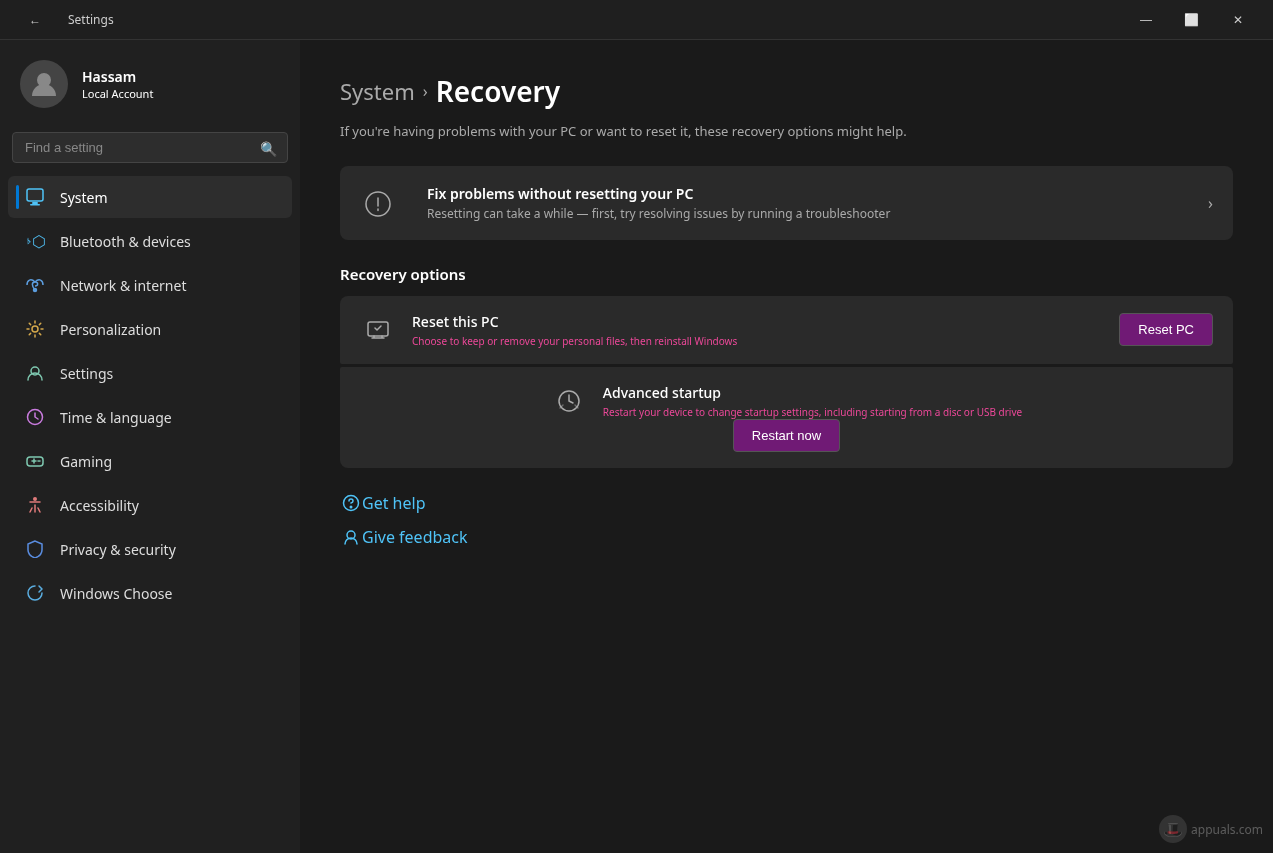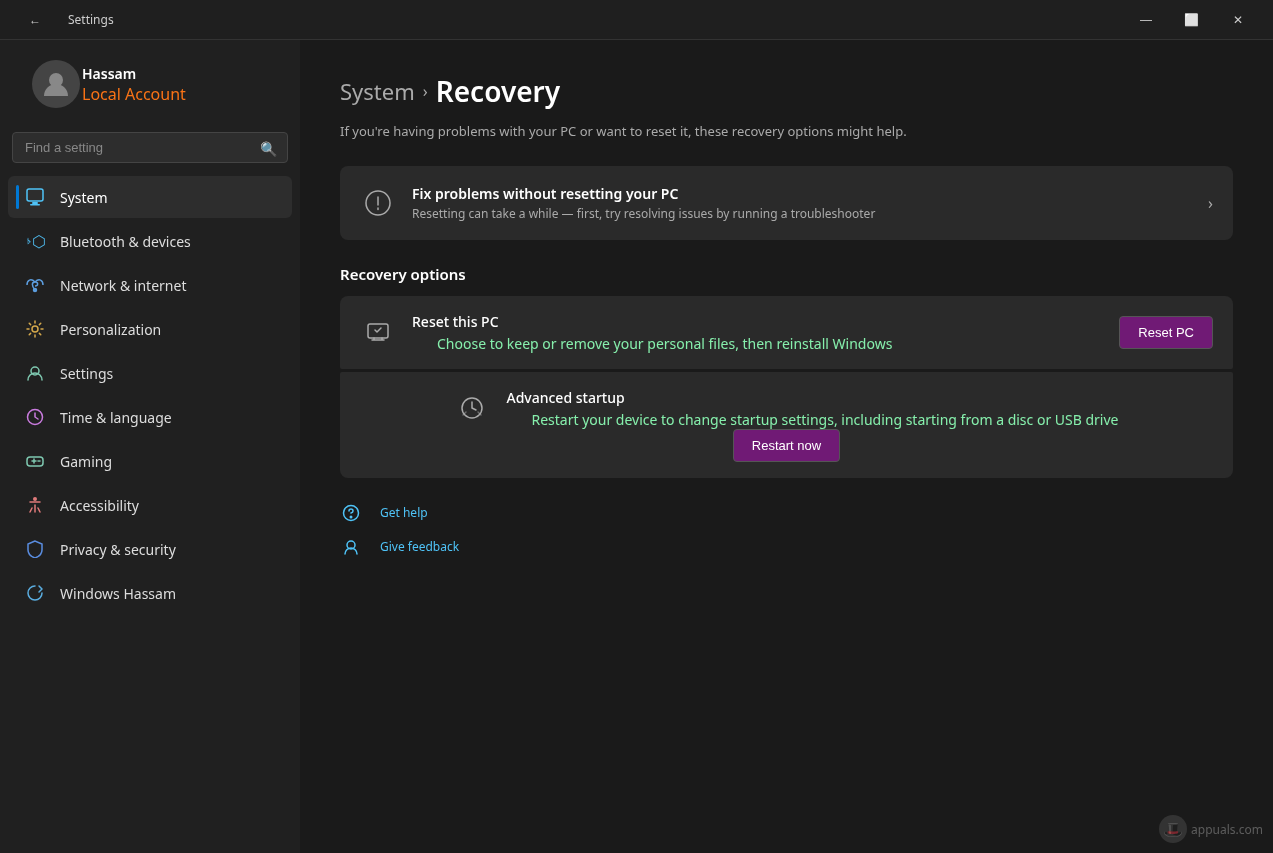--- a/index.html
+++ b/index.html
@@ -61,37 +61,37 @@
       background: #202020;
       display: flex;
       flex-direction: column;
       padding: 8px 0;
       overflow-y: auto;
       flex-shrink: 0;
     }
     .user-section {
       display: flex;
       align-items: center;
-      gap: 2px;
-      padding: 12px 16px 16px 32px;
+      gap: 14px;
+      padding: 12px 16px 16px 20px;
     }
     .user-avatar {
       width: 48px;
       height: 48px;
       border-radius: 50%;
       background: #444;
       display: flex;
       align-items: center;
       justify-content: center;
       flex-shrink: 0;
     }
     .user-avatar svg { width: 32px; height: 32px; }
     .user-info { display: flex; flex-direction: column; }
     .user-name { font-size: 14px; font-weight: 600; color: #fff; }
-    .user-type { font-size: 16px; color: #f97316; }
+    .user-type { font-size: 11px; color: #ffffff; }
 
     .search-box {
       margin: 8px 12px 12px 12px;
       position: relative;
     }
     .search-input {
       width: 100%;
       background: #2d2d2d;
       border: 1px solid #444;
       border-radius: 4px;
@@ -185,22 +185,22 @@
       border-radius: 8px;
       padding: 18px 20px;
       display: flex;
       align-items: center;
       justify-content: space-between;
       cursor: pointer;
       margin-bottom: 24px;
     }
     .fix-card-left {
       display: flex;
-      align-items: center;
-      gap: 16px;
+      align-items: flex-end;
+      gap: 31px;
     }
     .fix-icon {
       width: 36px;
       height: 36px;
       display: flex;
       align-items: center;
       justify-content: center;
       color: #ccc;
     }
     .fix-texts { display: flex; flex-direction: column; gap: 2px; }
@@ -235,21 +235,21 @@
     .option-icon {
       width: 36px;
       height: 36px;
       display: flex;
       align-items: center;
       justify-content: center;
       color: #ccc;
     }
     .option-texts { display: flex; flex-direction: column; gap: 3px; }
     .option-title { font-size: 14px; font-weight: 500; color: #fff; }
-    .option-desc { font-size: 14px; color: #86efac; margin-left: 25px; }
+    .option-desc { font-size: 10px; color: #ec4899; }
 
     .action-btn {
       background: #701a75;
       border: 1px solid #555;
       border-radius: 4px;
       color: #fff;
       padding: 8px 18px;
       font-size: 13px;
       cursor: pointer;
       white-space: nowrap;
@@ -258,23 +258,23 @@
     
     .help-section {
       margin-top: 24px;
       display: flex;
       flex-direction: column;
       gap: 12px;
     }
     .help-link {
       display: flex;
       align-items: center;
-      gap: 18px;
+      gap: 0;
       color: #4fc3f7;
-      font-size: 12px;
+      font-size: 16px;
       cursor: pointer;
       text-decoration: none;
     }
     .help-link-icon {
       width: 22px;
       height: 22px;
       display: flex;
       align-items: center;
       justify-content: center;
       color: #4fc3f7;
@@ -447,21 +447,21 @@
       <span>Privacy &amp; security</span>
     </div>
 
     <div class="nav-item">
       <div class="nav-icon icon-update">
         <svg width="18" height="18" viewBox="0 0 18 18" fill="none" stroke="currentColor" stroke-width="1.5">
             <path d="M16 9a7 7 0 01-7 7A7 7 0 012 9a7 7 0 017-7" stroke-linecap="round"></path>
             <path d="M13 2l3 3-3 3" stroke-linecap="round" stroke-linejoin="round"></path>
           </svg>
       </div>
-      <span>Windows Hassam</span>
+      <span>Windows Choose</span>
     </div>
 
   </div>
 
   <div class="main-content">
 
     <div class="breadcrumb">
       <span class="breadcrumb-system">System</span>
       <span class="breadcrumb-arrow">›</span>
       <span class="breadcrumb-current">Recovery</span>

